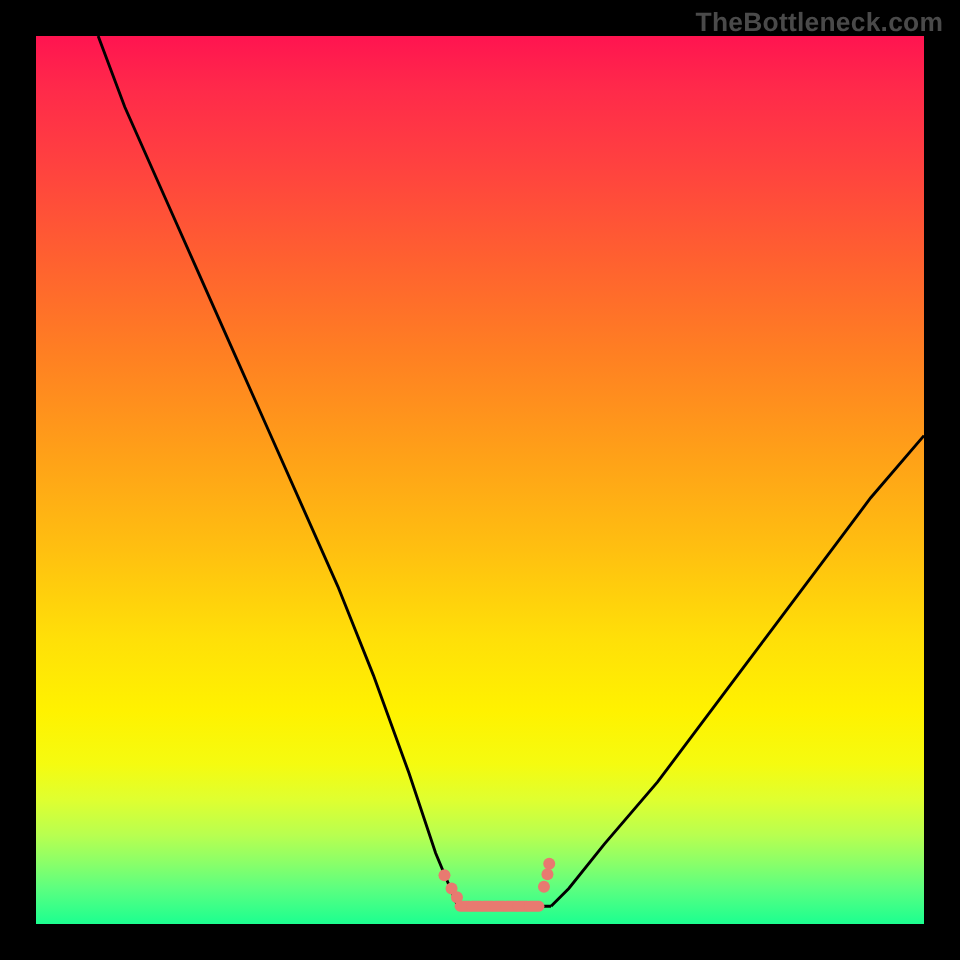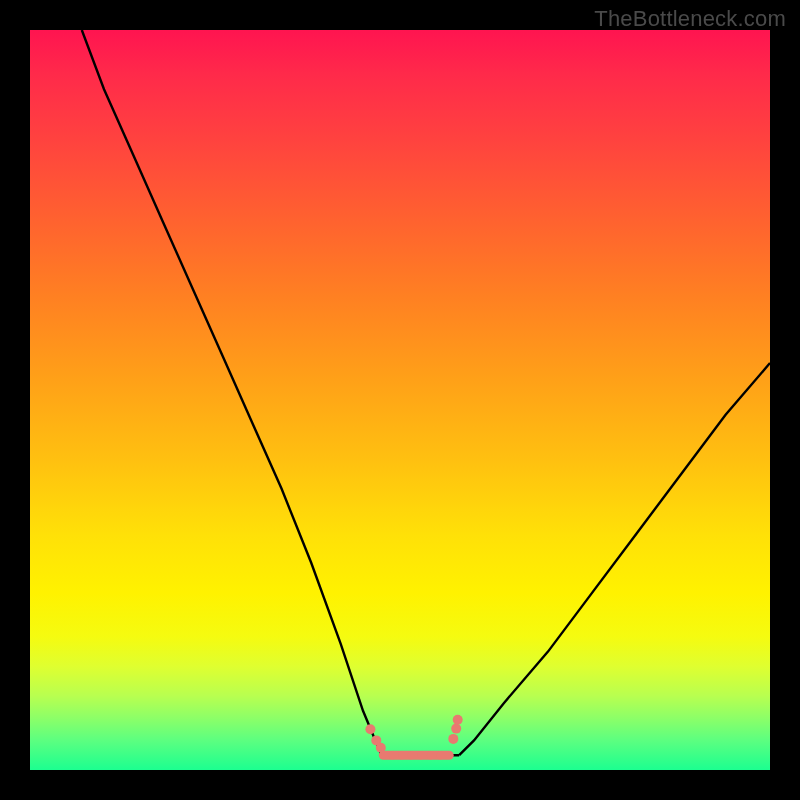--- a/index.html
+++ b/index.html
@@ -16,21 +16,21 @@
     width: 800px;
     height: 800px;
     background: #000;
   }
   .watermark {
     position: absolute;
     top: 6px;
     right: 14px;
     color: #4a4a4a;
     font-size: 22px;
-    font-weight: 400;
+    font-weight: 700;
     letter-spacing: 0.2px;
     user-select: none;
   }
   .plot-area {
     position: absolute;
     left: 30px;
     top: 30px;
     width: 740px;
     height: 740px;
     overflow: hidden;

